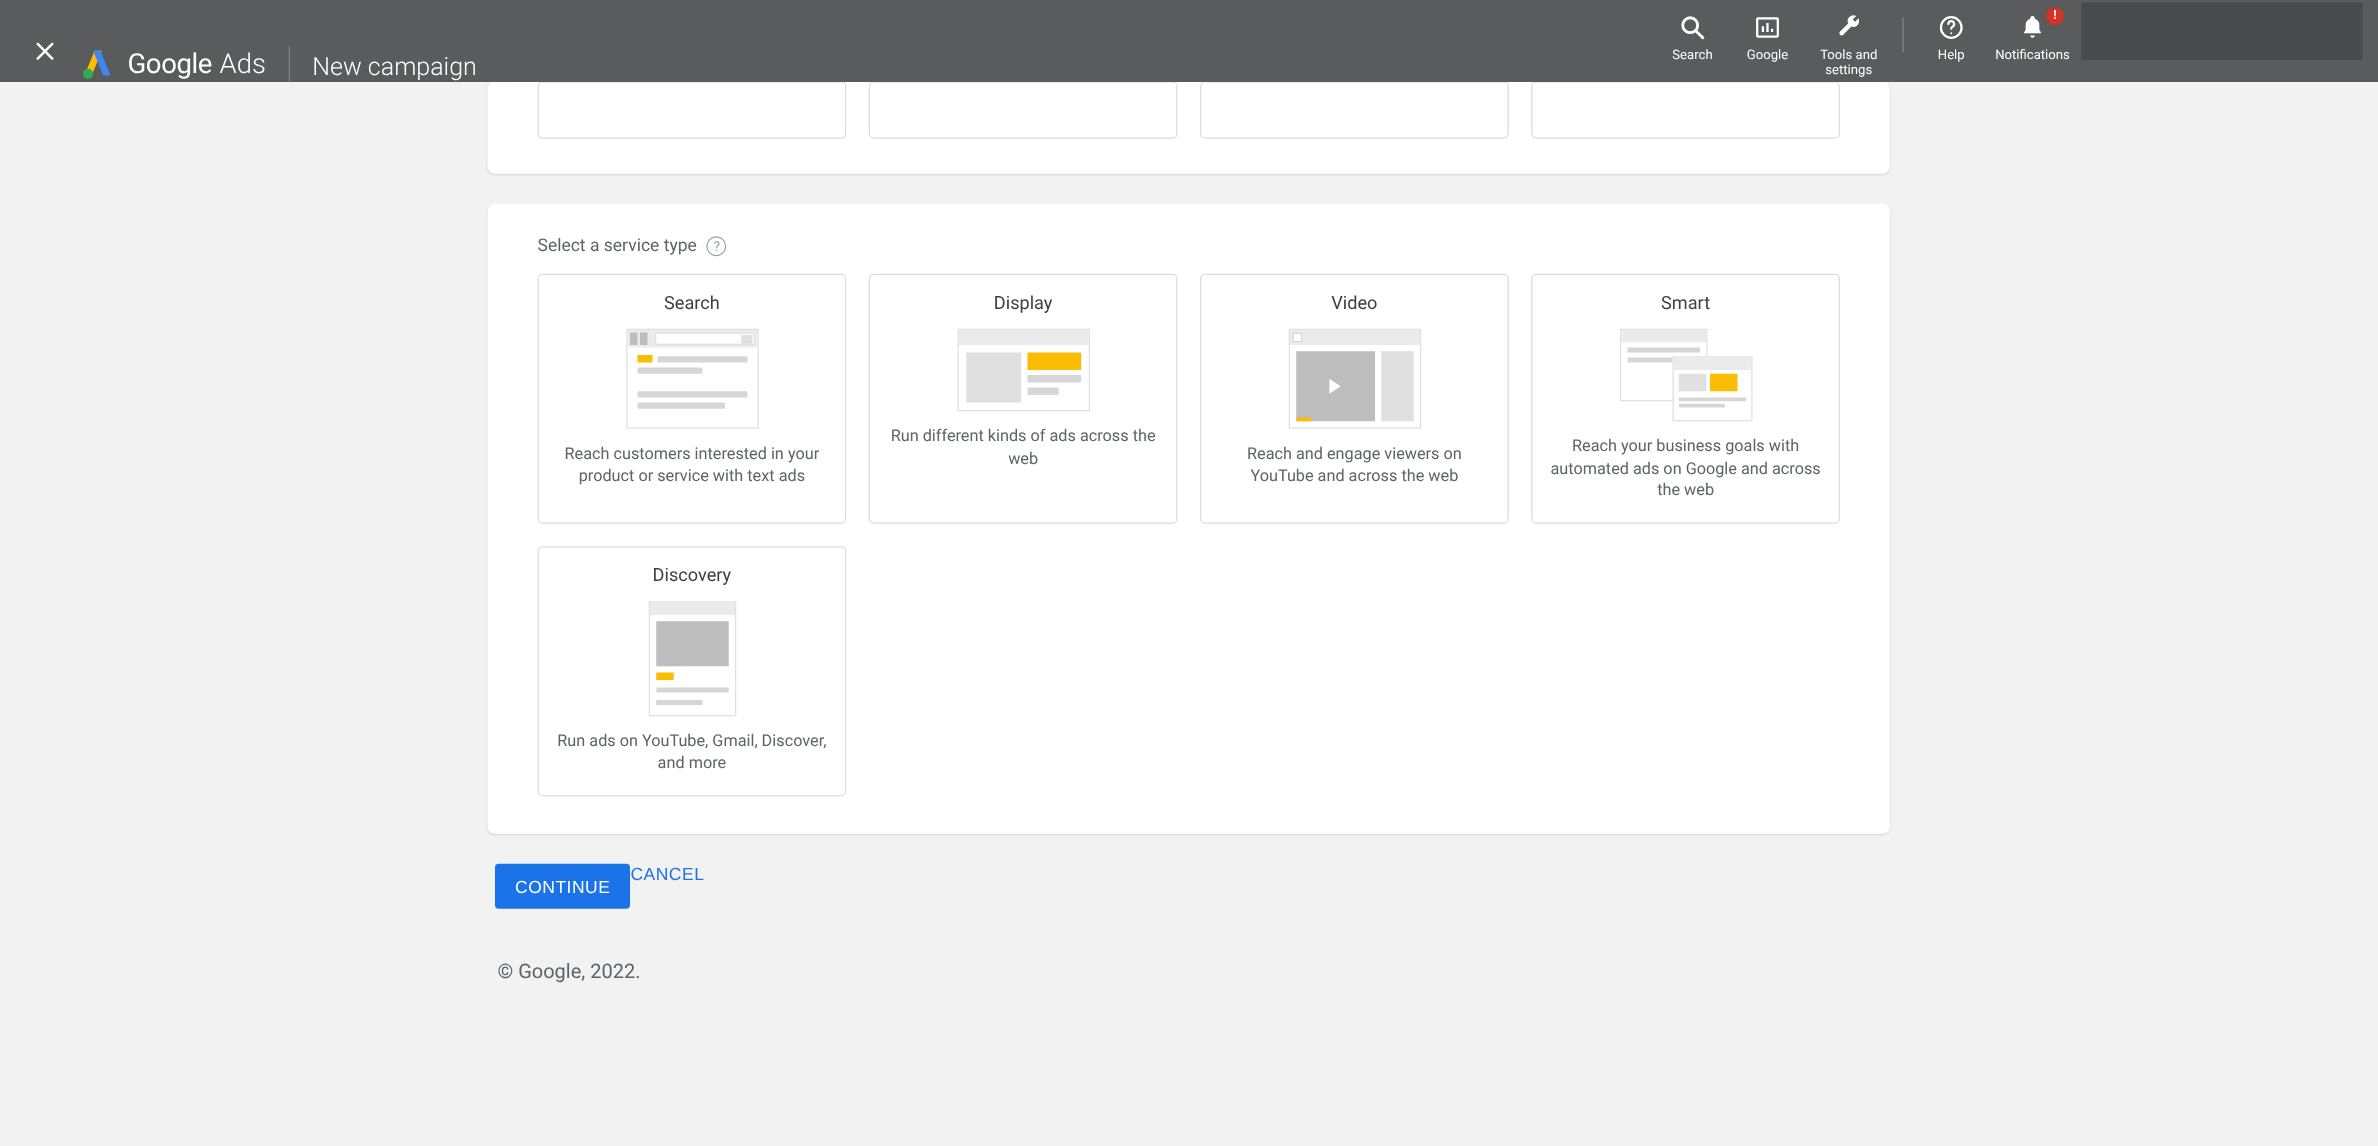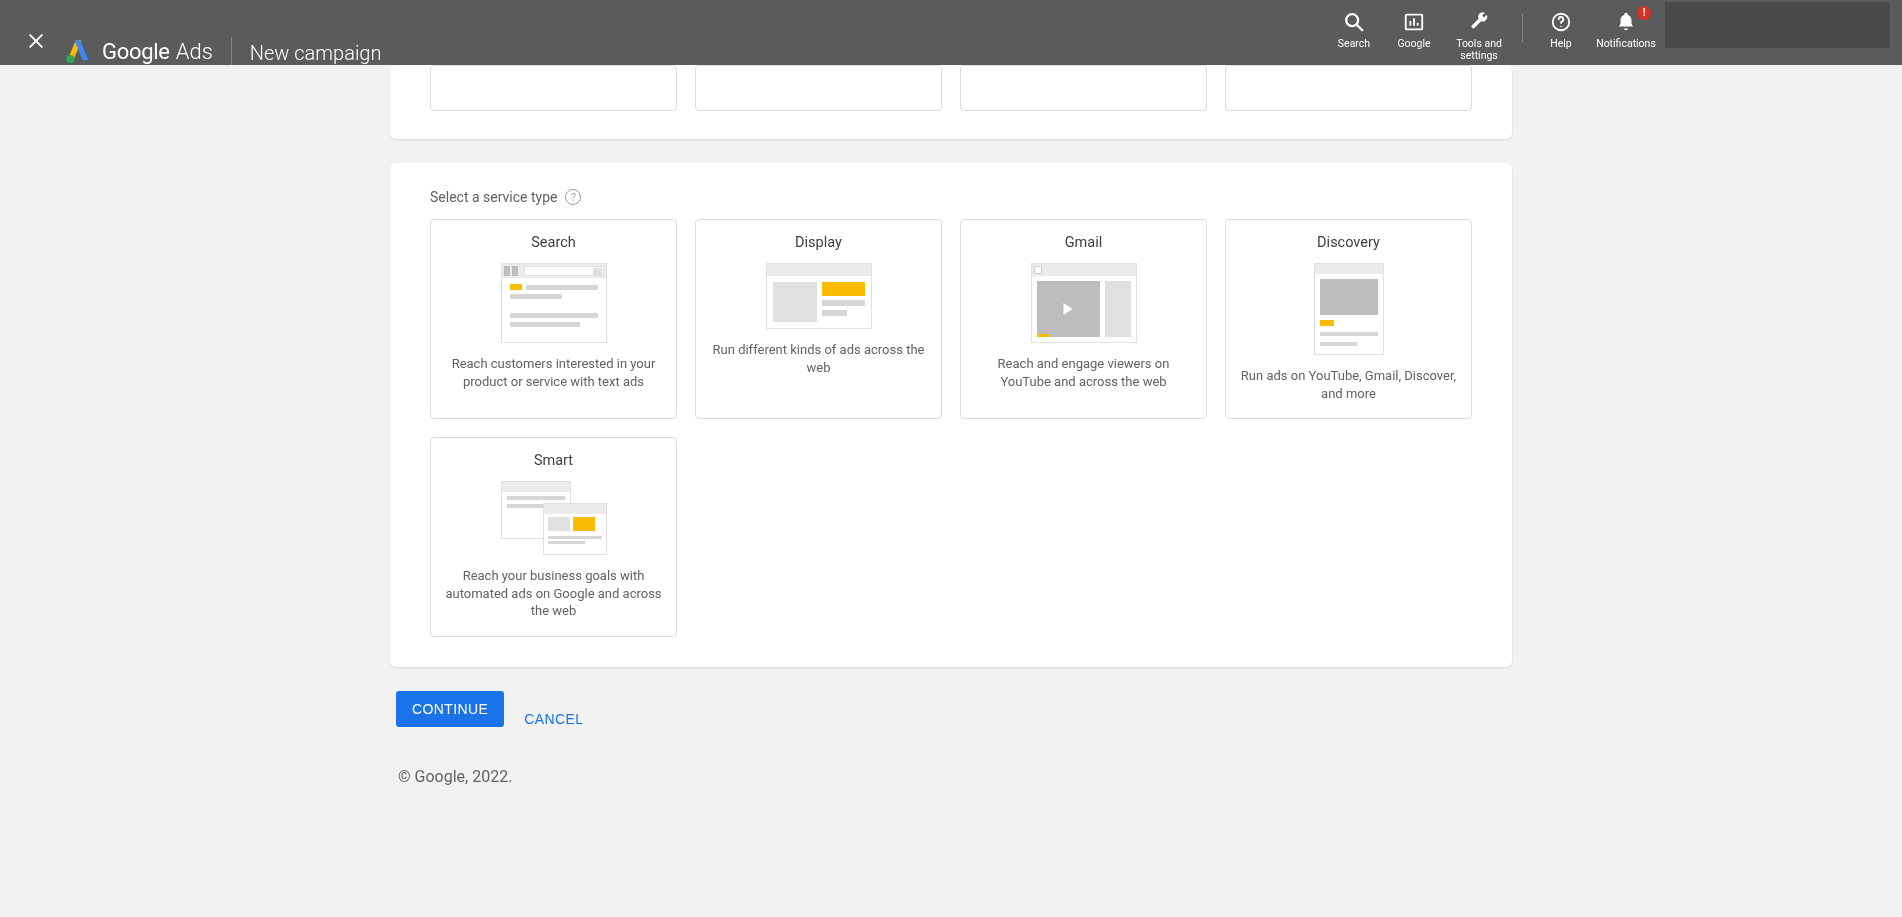--- a/index.html
+++ b/index.html
@@ -173,21 +173,21 @@
   
   .il-disc { width:70px; height:92px; display:flex; flex-direction:column;}
   .il-disc .top { height:10px; background:#ebebeb;}
   .il-disc .big { margin:5px; height:36px; background:#bdbdbd;}
   .il-disc .y { width:14px; height:6px; background:#fbbc04; margin:0 5px 3px;}
   .il-disc .ln { height:4px; background:#d6d6d6; margin:3px 5px;}
   .il-disc .ln.short{ width:55%;}
 
   
   .action-row {
-    display:flex; align-items:flex-end; gap:20px;
+    display:flex; align-items:flex-start; 
     margin: 24px 0 0 6px;
   }
   .btn-continue {
     background:#1a73e8; color:#fff; border:none;
     font-size:14px; font-weight:500; letter-spacing:0.4px;
     padding: 10px 16px; border-radius:3px; cursor:pointer;
   }
   .btn-cancel {
     background:none; border:none; color:#1a73e8;
     font-size:14px; font-weight:500; letter-spacing:0.4px;
@@ -332,43 +332,31 @@
                 <div class="gr"></div>
                 <div class="gr short"></div>
               </div>
             </div>
           </div>
           <div class="card-desc">Run different kinds of ads across the web</div>
         </div>
 
 
         <div class="card">
-          <div class="card-title">Gmail</div>
+          <div class="card-title">Video</div>
           <div class="illus il-video">
             <div class="top">
                 <div class="dot"></div>
               </div>
             <div class="body">
                 <div class="player"></div>
                 <div class="side"></div>
               </div>
           </div>
           <div class="card-desc">Reach and engage viewers on YouTube and across the web</div>
-        </div>
-
-        <div class="card">
-          <div class="card-title">Discovery</div>
-          <div class="illus il-disc">
-            <div class="top"></div>
-            <div class="big"></div>
-            <div class="y"></div>
-            <div class="ln"></div>
-            <div class="ln short"></div>
-          </div>
-          <div class="card-desc">Run ads on YouTube, Gmail, Discover, and more</div>
         </div>
 
         <div class="card">
           <div class="card-title">Smart</div>
           <div class="illus il-smart" style="width:106px;">
             <div class="back">
                 <div class="t"></div>
                 <div class="ln"></div>
                 <div class="ln" style="width:55%;"></div>
               </div>
@@ -378,20 +366,32 @@
                   <div class="g"></div>
                   <div class="g" style="background:#fbbc04;"></div>
                 </div>
               <div class="ln"></div>
                 <div class="ln" style="width:60%;"></div>
             </div>
           </div>
           <div class="card-desc">Reach your business goals with automated ads on Google and across the web</div>
         </div>
 
+        <div class="card">
+          <div class="card-title">Discovery</div>
+          <div class="illus il-disc">
+            <div class="top"></div>
+            <div class="big"></div>
+            <div class="y"></div>
+            <div class="ln"></div>
+            <div class="ln short"></div>
+          </div>
+          <div class="card-desc">Run ads on YouTube, Gmail, Discover, and more</div>
+        </div>
+
       </div>
     </div>
 
     <div class="action-row">
       <button class="btn-continue">CONTINUE</button>
       <button class="btn-cancel">CANCEL</button>
     </div>
 
     <div class="footer-text">© Google, 2022.</div>
   </div>

